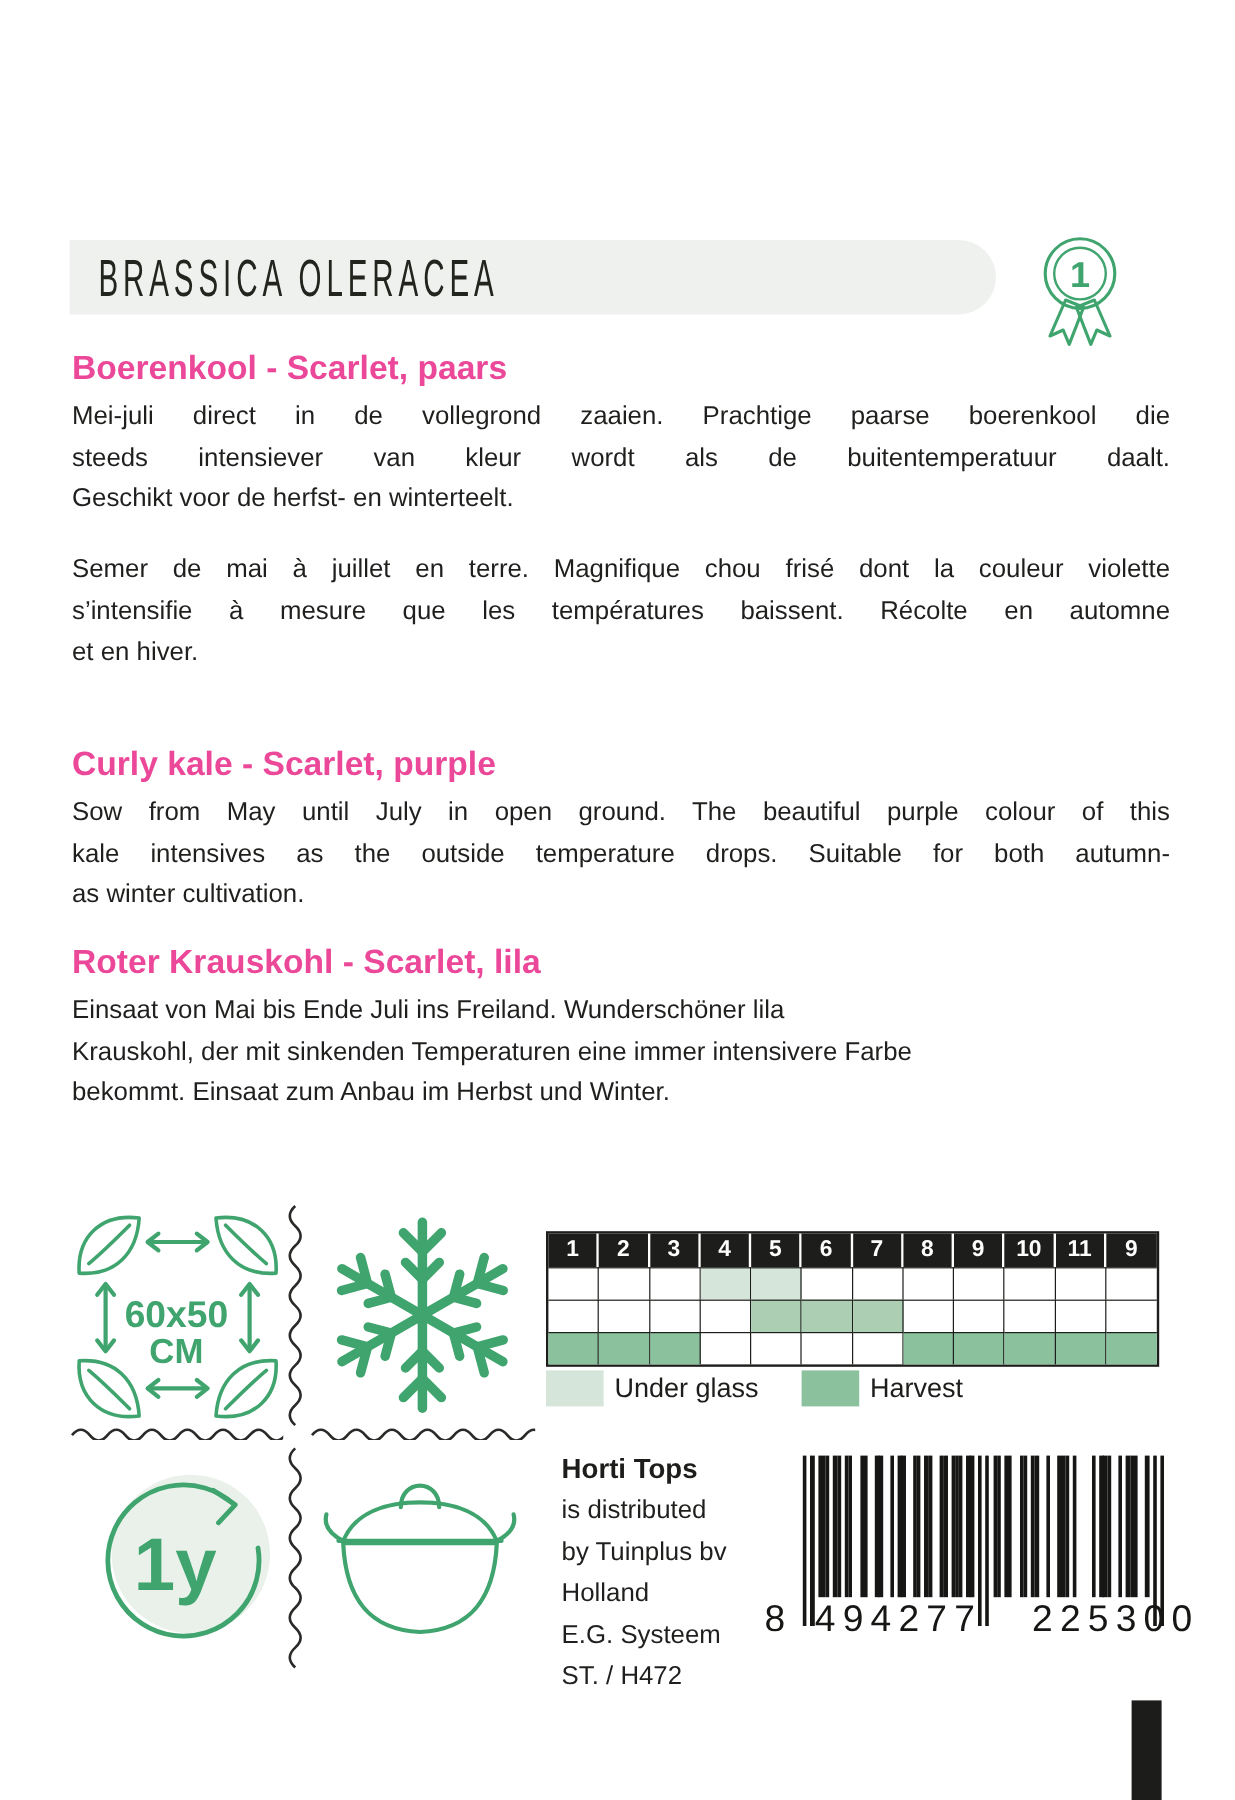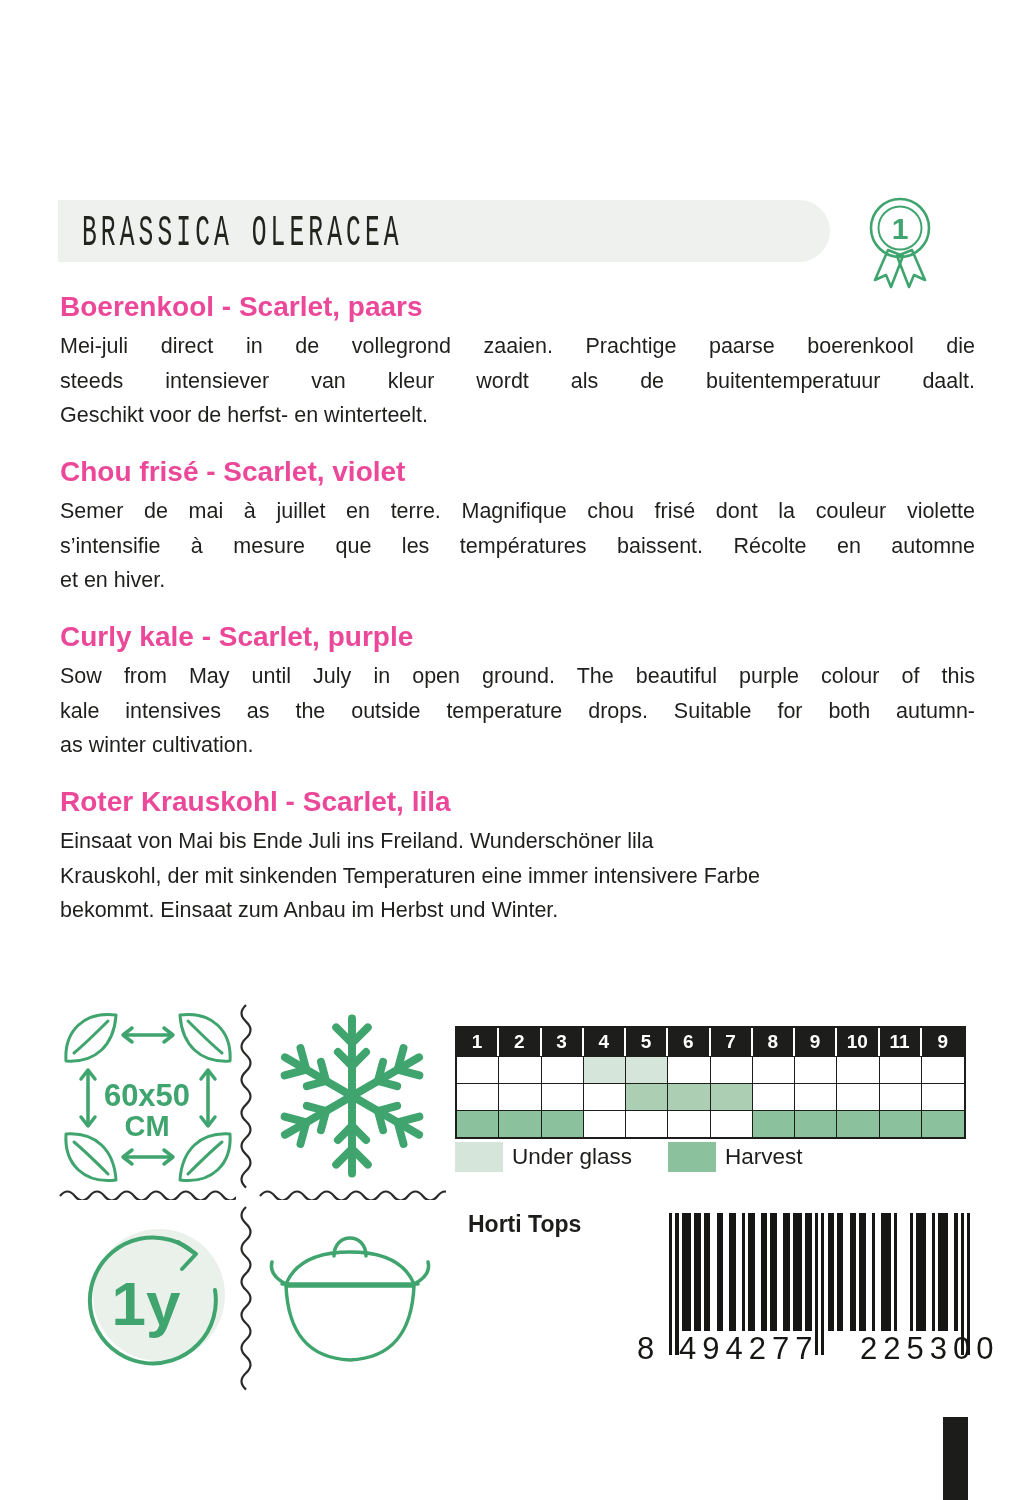--- a/index.html
+++ b/index.html
@@ -1,21 +1,21 @@
 <!DOCTYPE html>
 <html><head>
 <meta charset="utf-8">
 <style>
   html,body{margin:0;padding:0;background:#fff;}
   .page{position:relative;width:1029px;height:1500px;background:#ffffff;overflow:hidden;
         font-family:"Liberation Sans",sans-serif;color:#1d1d1b;}
 
   
   .banner{position:absolute;left:58px;top:200px;width:772px;height:62px;
-          background:#eef1ee;border-radius:0 36px 36px 0;font-family:Liberation Mono, monospace;}
+          background:#eef1ee;border-radius:0 36px 36px 0;}
   .banner-title{position:absolute;left:24px;top:9px;font-size:30px;font-weight:400;
           letter-spacing:5px;color:#24241f;white-space:nowrap;
           transform:scale(0.82,1.45);transform-origin:left top;}
   .medal{position:absolute;left:855px;top:190px;}
 
   
   .section{position:absolute;left:60px;width:915px;}
   .section h2{margin:0 0 7px 0;font-size:28px;line-height:30px;font-weight:700;color:#ec4899;}
   .body-line{font-size:21.5px;line-height:34.5px;color:#1f1f1d;}
   .body-line.just{text-align:justify;text-align-last:justify;}
@@ -74,21 +74,20 @@
 
   <div class="section" style="top:292px">
     <h2>Boerenkool - Scarlet, paars</h2>
     <div>
         <div class="body-line just">Mei-juli direct in de vollegrond zaaien. Prachtige paarse boerenkool die</div>
         <div class="body-line just">steeds intensiever van kleur wordt als de buitentemperatuur daalt.</div>
         <div class="body-line">Geschikt voor de herfst- en winterteelt.</div>
       </div>
   </div>
   <div class="section" style="top:457px">
-    <h2>Chou frisé - Scarlet, violet</h2>
     <div>
         <div class="body-line just">Semer de mai à juillet en terre. Magnifique chou frisé dont la couleur violette</div>
         <div class="body-line just">s’intensifie à mesure que les températures baissent. Récolte en automne</div>
         <div class="body-line">et en hiver.</div>
       </div>
   </div>
   <div class="section" style="top:622px">
     <h2>Curly kale - Scarlet, purple</h2>
     <div>
         <div class="body-line just">Sow from May until July in open ground. The beautiful purple colour of this</div>
@@ -253,20 +252,27 @@
         <span class="legend-label">Under glass</span>
       </div>
       <div class="legend-item">
         <span class="legend-swatch" style="background: rgb(139, 193, 157);"></span>
         <span class="legend-label">Harvest</span>
       </div>
     </div>
 
   <div id="distributor">
     <div class="dist-name">Horti Tops</div>
+    <div>
+        <div class="body-line">is distributed</div>
+        <div class="body-line">by Tuinplus bv</div>
+        <div class="body-line">Holland</div>
+        <div class="body-line">E.G. Systeem</div>
+        <div class="body-line">ST. / H472</div>
+      </div>
   </div>
 
   <div id="barcode">
     <div id="barcode-bars">
         <div class="bar" style="left: 0px; height: 142px;"></div>
         <div class="bar" style="left: 6.34px; height: 142px;"></div>
         <div class="bar" style="left: 12.68px; height: 118px;"></div>
         <div class="bar" style="left: 15.85px; height: 118px;"></div>
         <div class="bar" style="left: 19.02px; height: 118px;"></div>
         <div class="bar" style="left: 25.36px; height: 118px;"></div>

